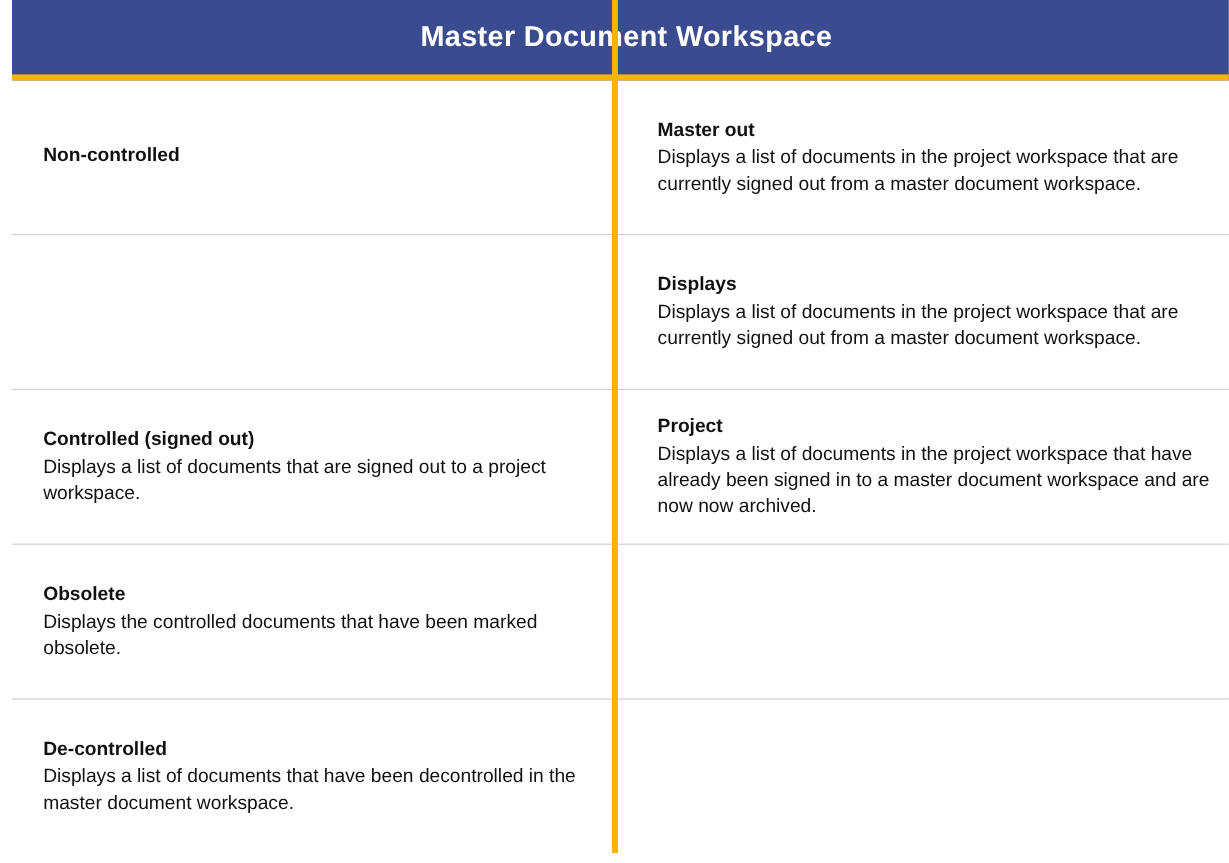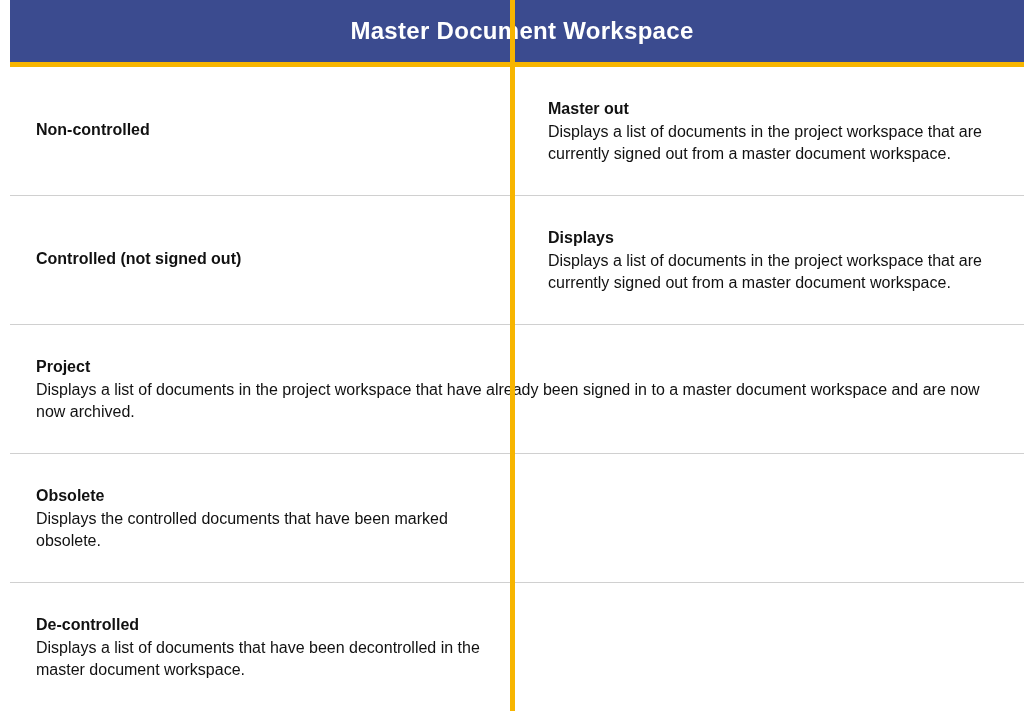--- a/index.html
+++ b/index.html
@@ -84,29 +84,32 @@
       <div class="item-title">Non-controlled</div>
     </div>
     <div class="body-cell">
       <div class="item-title">Master out</div>
       <div class="item-desc">Displays a list of documents in the project workspace that are currently signed out from a master document workspace.</div>
     </div>
   </div>
 
   <div class="body-row">
     <div class="body-cell">
-      <div class="item-title">Controlled (not signed out)</div>
     </div>
     <div class="body-cell">
       <div class="item-title">Displays</div>
       <div class="item-desc">Displays a list of documents in the project workspace that are currently signed out from a master document workspace.</div>
     </div>
   </div>
 
   <div class="body-row">
+    <div class="body-cell">
+      <div class="item-title">Controlled (signed out)</div>
+      <div class="item-desc">Displays a list of documents that are signed out to a project workspace.</div>
+    </div>
     <div class="body-cell">
       <div class="item-title">Project</div>
       <div class="item-desc">Displays a list of documents in the project workspace that have already been signed in to a master document workspace and are now now archived.</div>
     </div>
   </div>
 
   <div class="body-row">
     <div class="body-cell">
       <div class="item-title">Obsolete</div>
       <div class="item-desc">Displays the controlled documents that have been marked obsolete.</div>

